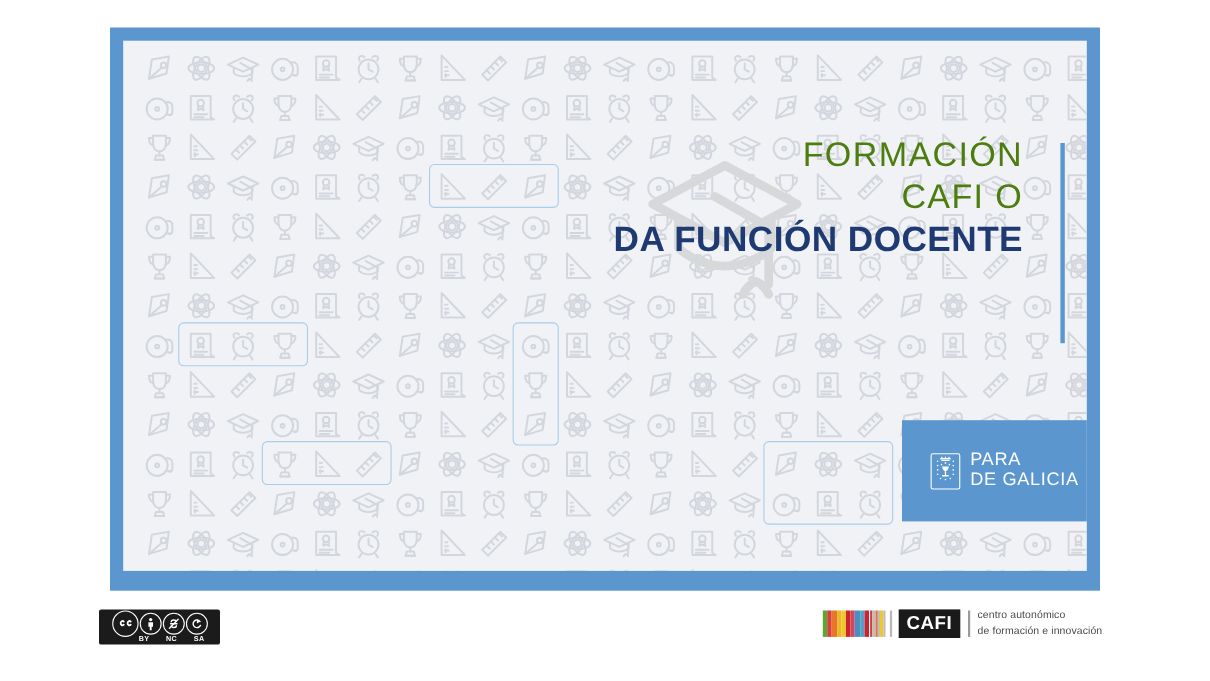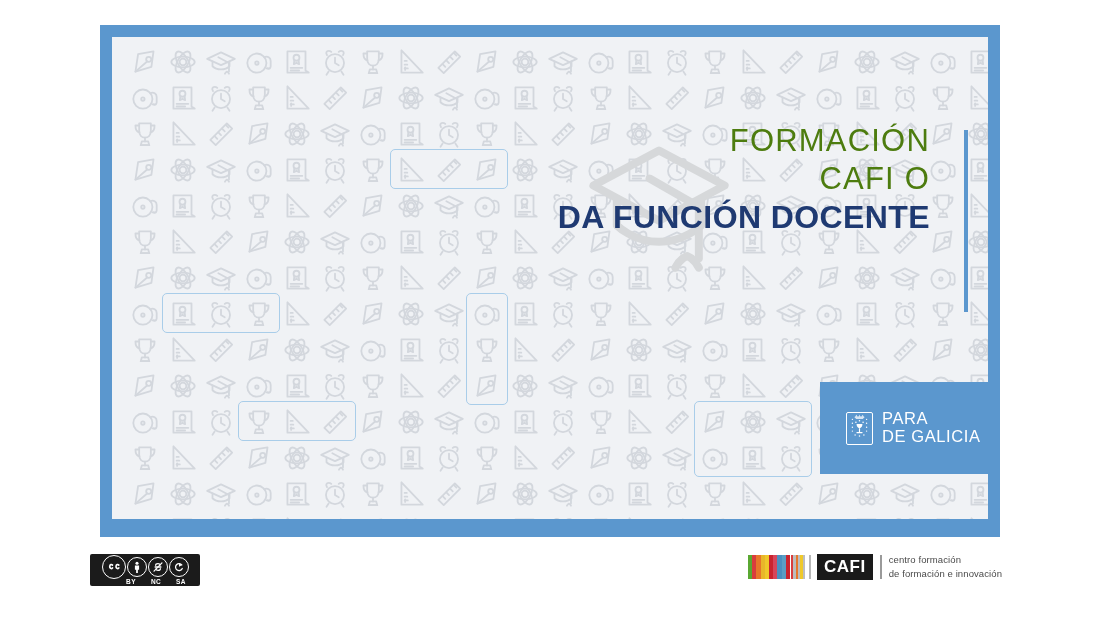--- a/index.html
+++ b/index.html
@@ -3169,16 +3169,16 @@
       <i style="background: rgb(189, 189, 189); width: 16.6667%;"></i>
       <i style="background: rgb(232, 118, 42); width: 16.6667%;"></i>
       <i style="background: rgb(189, 189, 189); width: 16.6667%;"></i>
       <i style="background: rgb(239, 201, 42); width: 16.6667%;"></i>
       <i style="background: rgb(189, 189, 189); width: 16.6667%;"></i>
     </div>
   <div id="cafi-divider"></div>
   <div id="cafi-mark">CAFI</div>
   <div id="cafi-bar2"></div>
   <div id="cafi-tagline">
-    <span>centro formación</span>
+    <span>centro autonómico</span>
     <span>de formación e innovación</span>
   </div>
 </div>
 
 </body></html>

